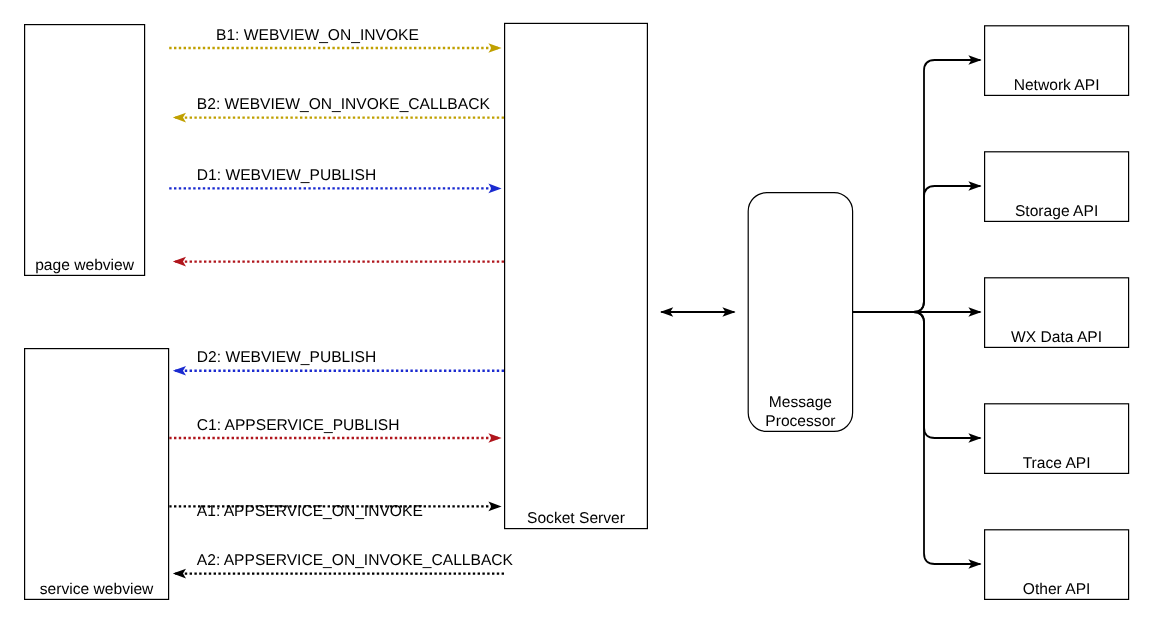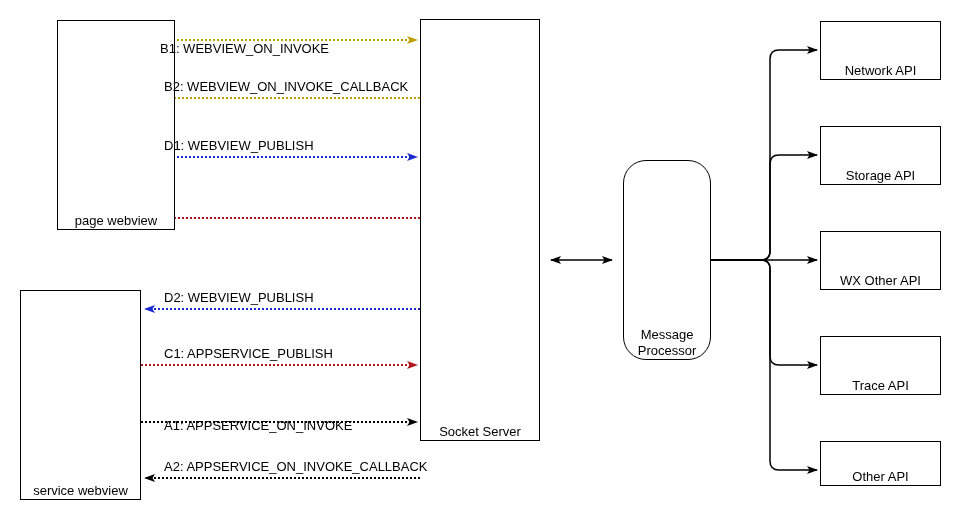--- a/index.html
+++ b/index.html
@@ -74,53 +74,53 @@
 
     <path d="M 551 260 H 612" fill="none" stroke="#000000" stroke-width="1.5" marker-start="url(#ah-black)" marker-end="url(#ah-black)"></path>
 
     <path d="M 711 260 H 817" fill="none" stroke="#000000" stroke-width="1.5" marker-end="url(#ah-black)"></path>
     <path d="M 711 260 H 761 Q 770 260 770 251 V 59 Q 770 50 779 50 H 817" fill="none" stroke="#000000" stroke-width="1.5" marker-end="url(#ah-black)"></path>
     <path d="M 711 260 H 761 Q 770 260 770 251 V 164 Q 770 155 779 155 H 817" fill="none" stroke="#000000" stroke-width="1.5" marker-end="url(#ah-black)"></path>
     <path d="M 711 260 H 761 Q 770 260 770 269 V 356 Q 770 365 779 365 H 817" fill="none" stroke="#000000" stroke-width="1.5" marker-end="url(#ah-black)"></path>
     <path d="M 711 260 H 761 Q 770 260 770 269 V 461 Q 770 470 779 470 H 817" fill="none" stroke="#000000" stroke-width="1.5" marker-end="url(#ah-black)"></path>
   </svg>
 
-  <div class="box" style="left:20px; top:20px; width:118px; height:210px;margin-left:37px;">
+  <div class="box" style="left:20px; top:20px; width:101px; height:210px;">
     <span class="label">page webview</span>
   </div>
 
   <div class="box" style="left:20px; top:290px; width:121px; height:210px;">
     <span class="label">service webview</span>
   </div>
 
   <div class="box" style="left:420px; top:19px; width:120px; height:422px;">
     <span class="label">Socket Server</span>
   </div>
 
-  <div class="box rounded" style="left:623px; top:160px; width:88px; height:200px;border-radius:23px;">
+  <div class="box rounded" style="left:623px; top:160px; width:88px; height:200px;">
     <span class="label mp-label">Message Processor</span>
   </div>
 
   <div class="box" style="left:820px; top:21px; width:121px; height:59px;">
     <span class="label">Network API</span>
   </div>
   <div class="box" style="left:820px; top:126px; width:121px; height:59px;">
     <span class="label">Storage API</span>
   </div>
   <div class="box" style="left:820px; top:231px; width:121px; height:59px;">
-    <span class="label">WX Other API</span>
+    <span class="label">WX Data API</span>
   </div>
   <div class="box" style="left:820px; top:336px; width:121px; height:59px;">
     <span class="label">Trace API</span>
   </div>
-  <div class="box" style="left:820px; top:441px; width:121px; height:45px;">
+  <div class="box" style="left:820px; top:441px; width:121px; height:59px;">
     <span class="label">Other API</span>
   </div>
 
-  <div class="msg-label" style="left:160px; top:21px;margin-top:20px;">B1: WEBVIEW_ON_INVOKE</div>
+  <div class="msg-label" style="left:180px; top:21px;">B1: WEBVIEW_ON_INVOKE</div>
   <div class="msg-label" style="left:164px; top:79px;">B2: WEBVIEW_ON_INVOKE_CALLBACK</div>
   <div class="msg-label" style="left:164px; top:138px;">D1: WEBVIEW_PUBLISH</div>
   <div class="msg-label" style="left:164px; top:290px;">D2: WEBVIEW_PUBLISH</div>
   <div class="msg-label" style="left:164px; top:346px;">C1: APPSERVICE_PUBLISH</div>
   <div class="msg-label" style="left:164px; top:418px;">A1: APPSERVICE_ON_INVOKE</div>
   <div class="msg-label" style="left:164px; top:459px;">A2: APPSERVICE_ON_INVOKE_CALLBACK</div>
 
 </div>
 
 </body></html>

